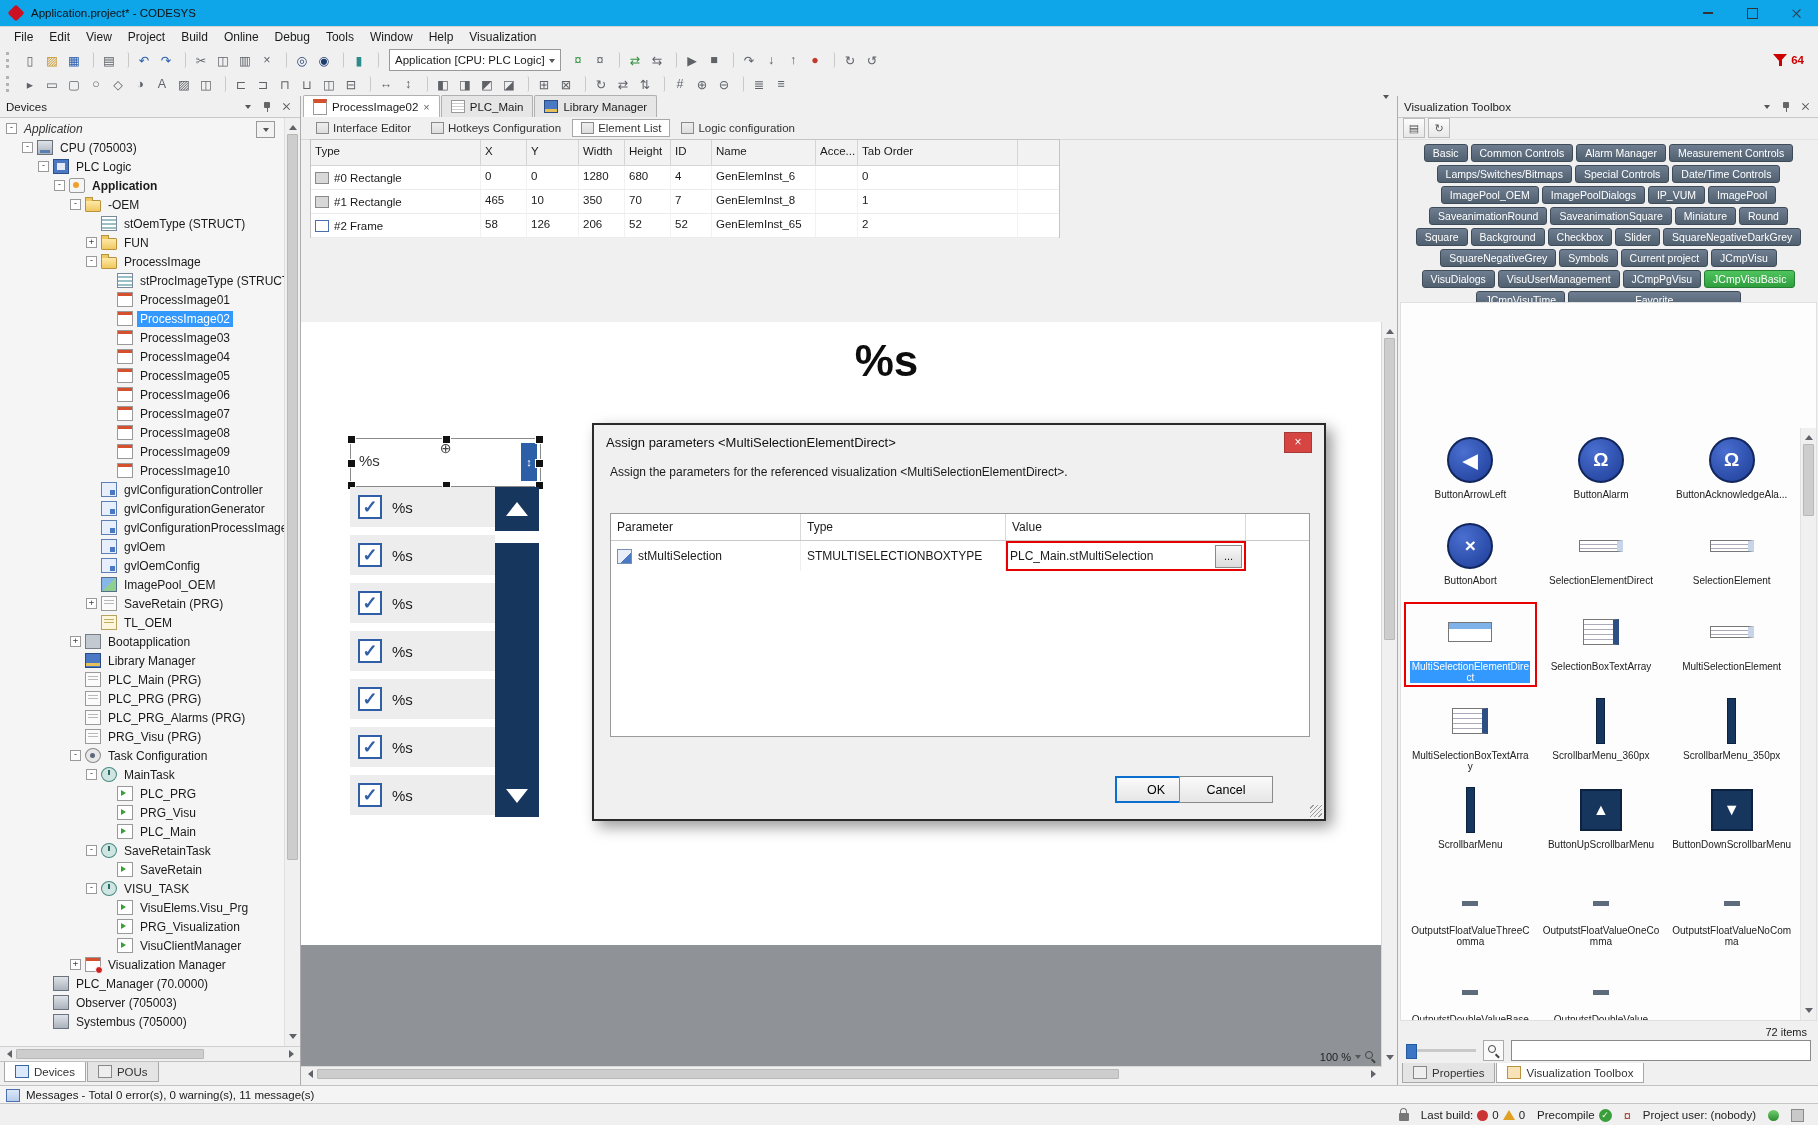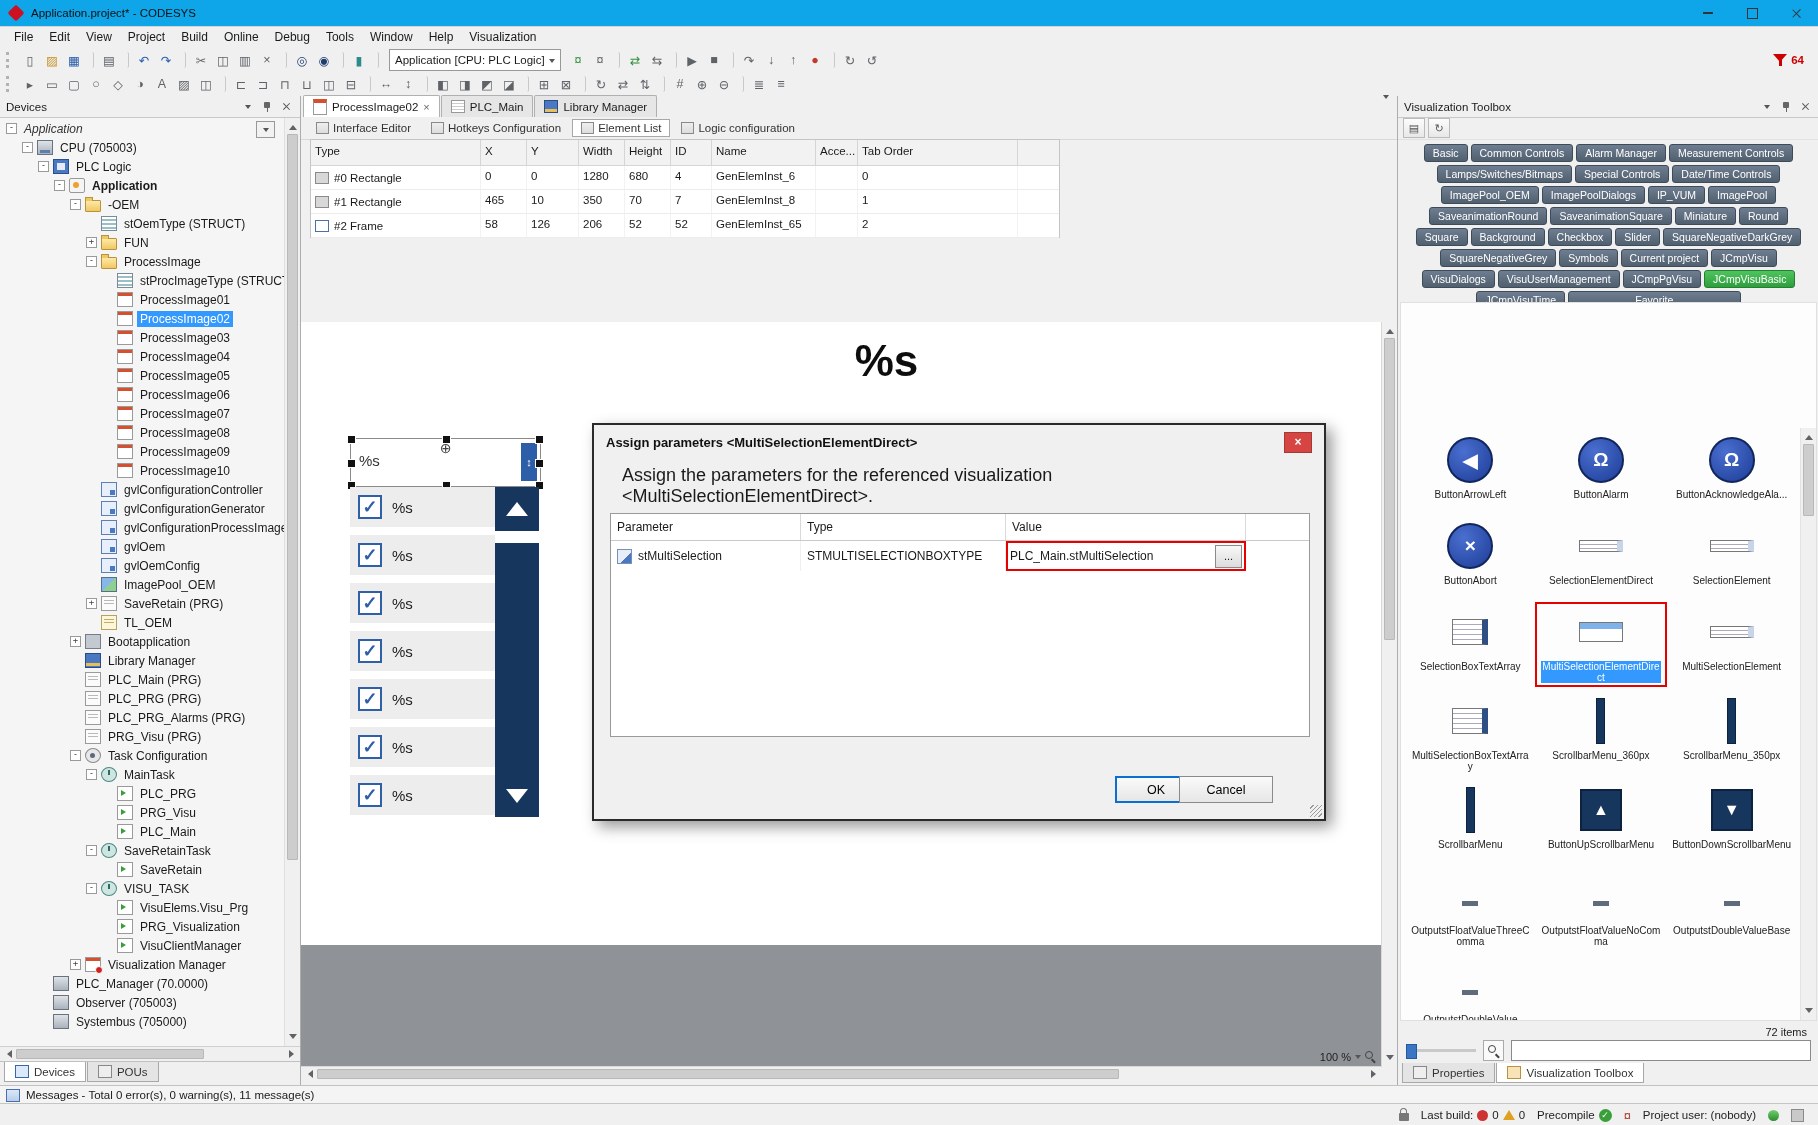--- a/index.html
+++ b/index.html
@@ -168,24 +168,24 @@
   .wsb-track{flex:1}
   .below-page{position:absolute;left:0;top:623px;right:0;bottom:0;background:#8f9398}
   .zoomctl{position:absolute;right:6px;bottom:3px;height:15px;display:flex;align-items:center;gap:4px;font-size:11px;color:#222}
   .mag-ic{width:11px;height:11px;position:relative}
   .mag-ic::before{content:"";position:absolute;left:0;top:0;width:6px;height:6px;border:1.5px solid #444;border-radius:50%}
   .mag-ic::after{content:"";position:absolute;right:0;bottom:0;width:5px;height:1.6px;background:#444;transform:rotate(45deg)}
   .c-vsb{position:absolute;right:0;top:226px;bottom:18px;width:15px;background:#f0f0f0;border-left:1px solid #d8d8d8}
   .c-hsb{position:absolute;left:0;right:15px;bottom:4px;height:14px;background:#f0f0f0;border-top:1px solid #d8d8d8}
   
   .dialog{position:absolute;left:592px;top:423px;width:730px;height:394px;background:#f0f0f0;border:2px solid #2a2a2a;box-shadow:6px 6px 14px rgba(0,0,0,.4);z-index:40}
-  .dlg-title{height:34px;display:flex;align-items:center;padding:0 12px;font-size:13px;font-weight:bold;color:#111}
+  .dlg-title{height:34px;display:flex;align-items:center;padding:0 12px;font-size:13px;font-weight:normal;color:#111}
   .dlg-close{margin-left:auto;width:26px;height:19px;background:#d64541;border:1px solid #a33a36;display:flex;align-items:center;justify-content:center;color:#fff;font-size:12px;line-height:12px}
   .dlg-close::before{content:"×"}
-  .dlg-desc{padding:6px 16px 0 28px;font-size:18px}
+  .dlg-desc{padding:6px 16px 0 16px;font-size:12px}
   .dlg-table{position:absolute;left:16px;top:88px;width:698px;height:222px;background:#fff;border:1px solid #9a9a9a;font-size:12px}
   .dt-head{display:flex;height:26px;border-bottom:1px solid #c9c9c9}
   .dt-head>span{padding:6px 6px 0 6px;border-right:1px solid #d9d9d9;box-sizing:border-box;overflow:hidden;white-space:nowrap}
   .dt-head>span:nth-of-type(1){width:190px}
   .dt-head>span:nth-of-type(2){width:205px}
   .dt-head>span:nth-of-type(3){width:240px}
   .dt-head::after{content:"";flex:1}
   .dt-row{display:flex;height:30px;align-items:stretch}
   .dt-c1{width:190px;display:flex;align-items:center;gap:6px;padding:0 6px;border-right:1px solid #efefef;box-sizing:border-box}
   .param-ic{width:13px;height:13px;background:linear-gradient(135deg,#e8eef8 60%,#4a78c2 60%);border:1px solid #7a8fb5;flex:none}
@@ -1098,36 +1098,36 @@
 
           <div class="titem">
             <span class="ti-box">
               <span class="ti" data-ic="widget-line-icon">
                 <span></span>
               </span>
             </span>
             <span class="ti-label">SelectionElement</span>
           </div>
 
+          <div class="titem" data-hl="y">
+            <span class="ti-box">
+              <span class="ti" data-ic="widget-multi-icon">
+                <span></span>
+              </span>
+            </span>
+            <span class="ti-label" data-sel="y">MultiSelectionElementDirect</span>
+          </div>
+
           <div class="titem">
             <span class="ti-box">
               <span class="ti" data-ic="listbox-icon">
                 <span></span>
               </span>
             </span>
             <span class="ti-label">SelectionBoxTextArray</span>
-          </div>
-
-          <div class="titem" data-hl="y">
-            <span class="ti-box">
-              <span class="ti" data-ic="widget-multi-icon">
-                <span></span>
-              </span>
-            </span>
-            <span class="ti-label" data-sel="y">MultiSelectionElementDirect</span>
           </div>
 
           <div class="titem">
             <span class="ti-box">
               <span class="ti" data-ic="widget-line-icon">
                 <span></span>
               </span>
             </span>
             <span class="ti-label">MultiSelectionElement</span>
           </div>
@@ -1189,20 +1189,28 @@
 
           <div class="titem">
             <span class="ti-box">
               <span class="ti" data-ic="dash-icon">
                 <span></span>
               </span>
             </span>
             <span class="ti-label">OutputstFloatValueThreeComma</span>
           </div>
 
+          <div class="titem">
+            <span class="ti-box">
+              <span class="ti" data-ic="dash-icon">
+                <span></span>
+              </span>
+            </span>
+            <span class="ti-label">OutputstFloatValueOneComma</span>
+          </div>
 
           <div class="titem">
             <span class="ti-box">
               <span class="ti" data-ic="dash-icon">
                 <span></span>
               </span>
             </span>
             <span class="ti-label">OutputstFloatValueNoComma</span>
           </div>
 

